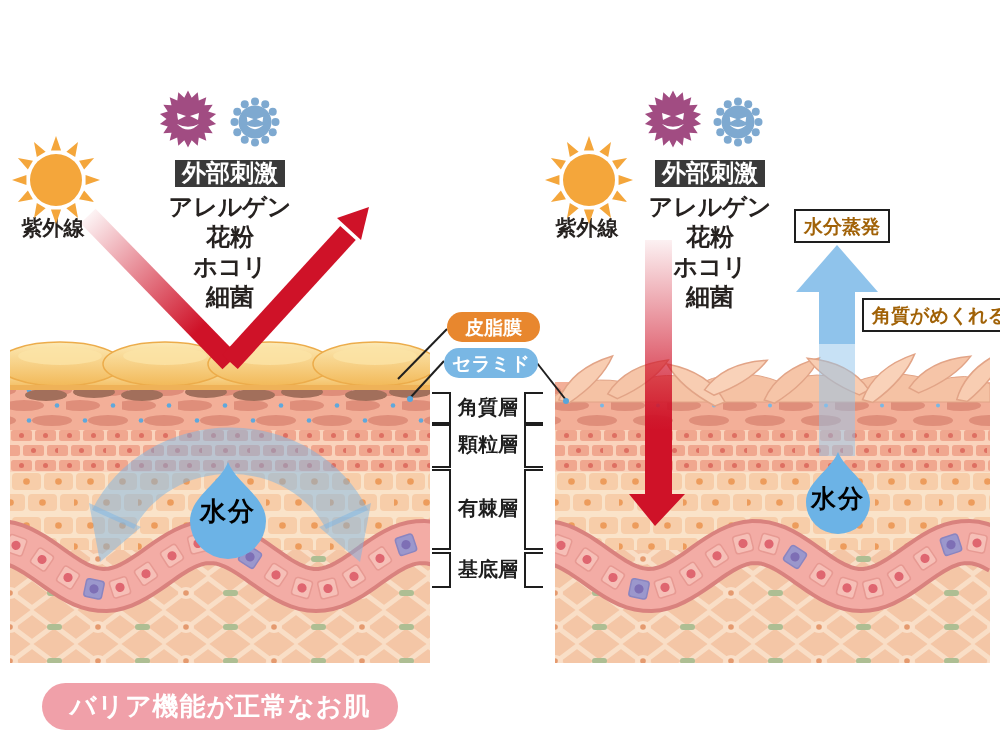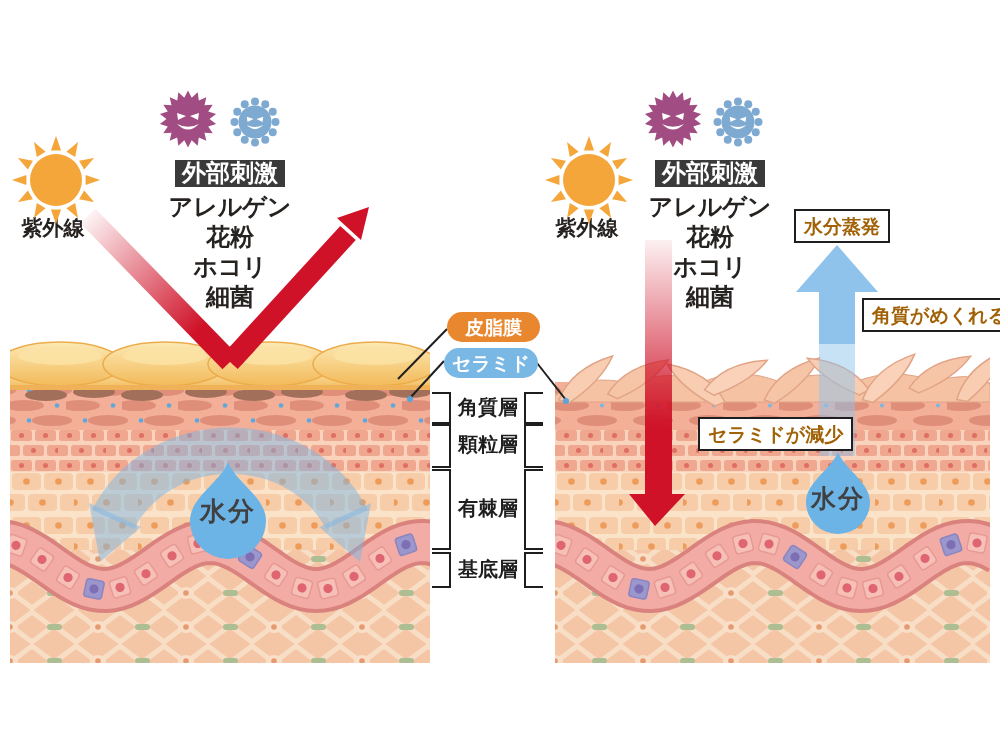--- a/index.html
+++ b/index.html
@@ -16,21 +16,21 @@
   .wbox{background:#fff;border:2.5px solid #1E1E1E;font-size:19px;font-weight:bold;
         padding:2px 8px;line-height:26px;color:#a16207;white-space:nowrap;z-index:6;}
   .badge{color:#fff;font-weight:bold;font-size:19px;text-align:center;border-radius:16px;
          line-height:30px;height:30px;z-index:6;}
   .brk{z-index:5;}
   .brkL{left:432px;width:17px;border:2.5px solid #1E1E1E;border-left:none;}
   .brkR{left:524px;width:17px;border:2.5px solid #1E1E1E;border-right:none;}
   .layerlab{left:450px;width:76px;text-align:center;font-size:20px;font-weight:bold;color:#1E1E1E;z-index:5;}
   .pill{height:47px;border-radius:24px;color:#fff;font-size:26px;font-weight:bold;
         display:flex;align-items:center;justify-content:center;letter-spacing:1px;}
-  .moist{color:#404040;font-weight:bold;text-align:center;letter-spacing:2px;z-index:7;}
+  .moist{color:#000000;font-weight:bold;text-align:center;letter-spacing:2px;z-index:7;}
   .panel{top:338px;z-index:1;}
   #overlay{left:0;top:0;z-index:4;pointer-events:none;}
   .icon{z-index:2;}
   svg{display:block;}
 </style>
 </head>
 <body>
 
 <div class="stage">
 
@@ -433,32 +433,32 @@
       <circle cx="410" cy="399" r="3" fill="#57A5DB" stroke="none"></circle>
       <circle cx="566" cy="401" r="3" fill="#57A5DB" stroke="none"></circle>
     </g>
   </svg>
 
   <div class="abs moist" style="left:190px;top:494px;width:76px;font-size:26px">水分</div>
   <div class="abs moist" style="left:802px;top:482px;width:72px;font-size:25px">水分</div>
 
   <div class="abs wbox" style="left:794px;top:209px">水分蒸発</div>
   <div class="abs wbox" style="left:862px;top:298px">角質がめくれる</div>
-  <div class="abs wbox" style="left:698px;top:417px">セラミドが減少</div>
 
   <div class="abs badge" style="left:447px;top:312px;width:93px;background:#E8872E">皮脂膜</div>
   <div class="abs badge" style="left:444px;top:348px;width:94px;background:#79B7E4">セラミド</div>
 
   <div class="abs brk brkL" style="top:392px;height:28px"></div>
   <div class="abs brk brkR" style="top:392px;height:28px"></div>
   <div class="abs layerlab" style="top:394px">角質層</div>
   <div class="abs brk brkL" style="top:424px;height:40px"></div>
   <div class="abs brk brkR" style="top:424px;height:40px"></div>
   <div class="abs layerlab" style="top:431px">顆粒層</div>
   <div class="abs brk brkL" style="top:469px;height:77px"></div>
   <div class="abs brk brkR" style="top:469px;height:77px"></div>
   <div class="abs layerlab" style="top:495px">有棘層</div>
   <div class="abs brk brkL" style="top:552px;height:32px"></div>
   <div class="abs brk brkR" style="top:552px;height:32px"></div>
   <div class="abs layerlab" style="top:556px">基底層</div>
 
+  <div class="abs pill" style="left:42px;top:683px;width:356px;background:#F0A0A9">バリア機能が正常なお肌</div>
 
 </div>
 
 </body></html>

